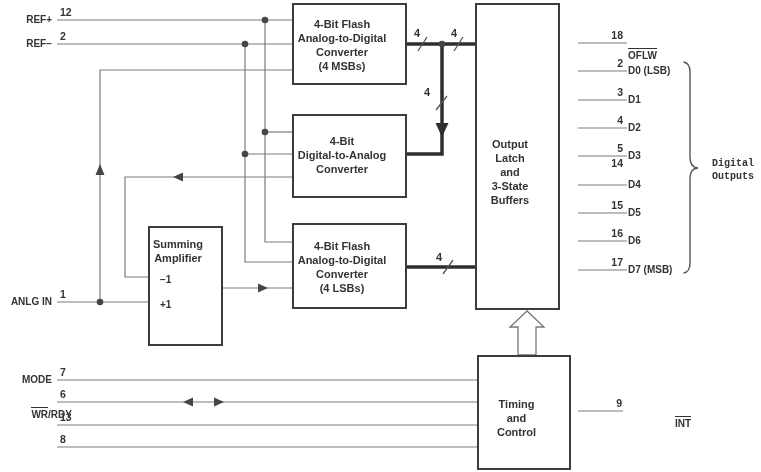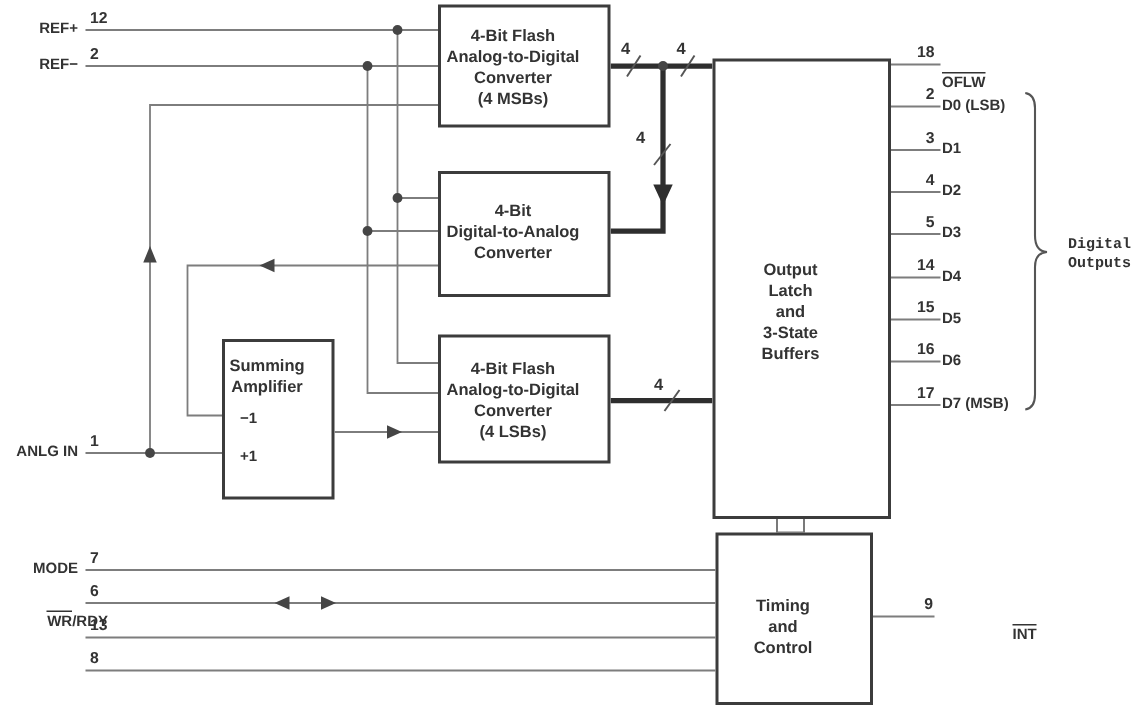--- a/index.html
+++ b/index.html
@@ -108,36 +108,36 @@
 Converter</div>
   </div>
 
   <div class="box" style="left:292px; top:223px; width:115px; height:86px;">
     <div class="box-label" style="top:14px;">4-Bit Flash
 Analog-to-Digital
 Converter
 (4 LSBs)</div>
   </div>
 
-  <div class="box" style="left:148px; top:226px; width:75px; height:107px;">
+  <div class="box" style="left:148px; top:226px; width:75px; height:120px;">
     <div class="box-label" style="top:9px;">Summing
 Amplifier</div>
     <div class="lbl pin-name" style="left:10px; top:45px;">−1</div>
     <div class="lbl pin-name" style="left:10px; top:70px;">+1</div>
   </div>
 
-  <div class="box" style="left:475px; top:3px; width:119px; height:307px;margin-top:36px;">
+  <div class="box" style="left:475px; top:3px; width:85px; height:307px;">
     <div class="box-label" style="top:132px;">Output
 Latch
 and
 3-State
 Buffers</div>
   </div>
 
-  <div class="box" style="left:477px; top:355px; width:105px; height:115px;">
+  <div class="box" style="left:477px; top:355px; width:94px; height:115px;">
     <div class="box-label" style="top:40px;">Timing
 and
 Control</div>
   </div>
 
   <div class="lbl pin-name left-name" style="top:13px;">REF+</div>
   <div class="lbl pin-num" style="left:60px; top:6px;">12</div>
 
   <div class="lbl pin-name left-name" style="top:37px;">REF−</div>
   <div class="lbl pin-num" style="left:60px; top:30px;">2</div>
@@ -172,21 +172,21 @@
 
   <div class="lbl pin-num rnum" style="top:86px;">3</div>
   <div class="lbl pin-name" style="left:628px; top:93px;">D1</div>
 
   <div class="lbl pin-num rnum" style="top:114px;">4</div>
   <div class="lbl pin-name" style="left:628px; top:121px;text-align:center;">D2</div>
 
   <div class="lbl pin-num rnum" style="top:142px;">5</div>
   <div class="lbl pin-name" style="left:628px; top:149px;">D3</div>
 
-  <div class="lbl pin-num rnum" style="top:171px;">14</div>
+  <div class="lbl pin-num rnum" style="top:157px;">14</div>
   <div class="lbl pin-name" style="left:628px; top:178px;">D4</div>
 
   <div class="lbl pin-num rnum" style="top:199px;">15</div>
   <div class="lbl pin-name" style="left:628px; top:206px;text-align:center;">D5</div>
 
   <div class="lbl pin-num rnum" style="top:227px;">16</div>
   <div class="lbl pin-name" style="left:628px; top:234px;">D6</div>
 
   <div class="lbl pin-num rnum" style="top:256px;">17</div>
   <div class="lbl pin-name" style="left:628px; top:263px;">D7 (MSB)</div>

